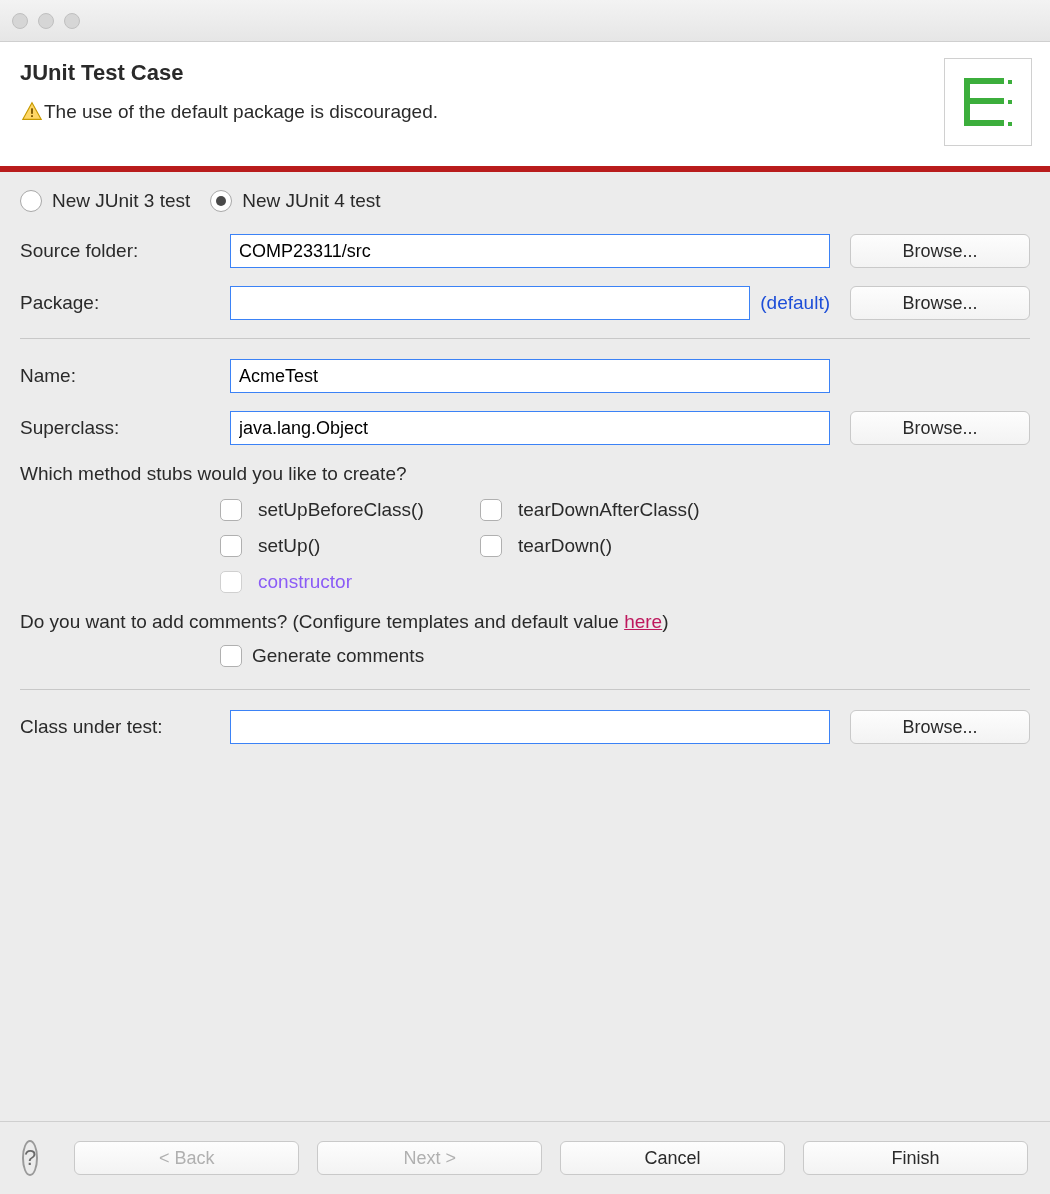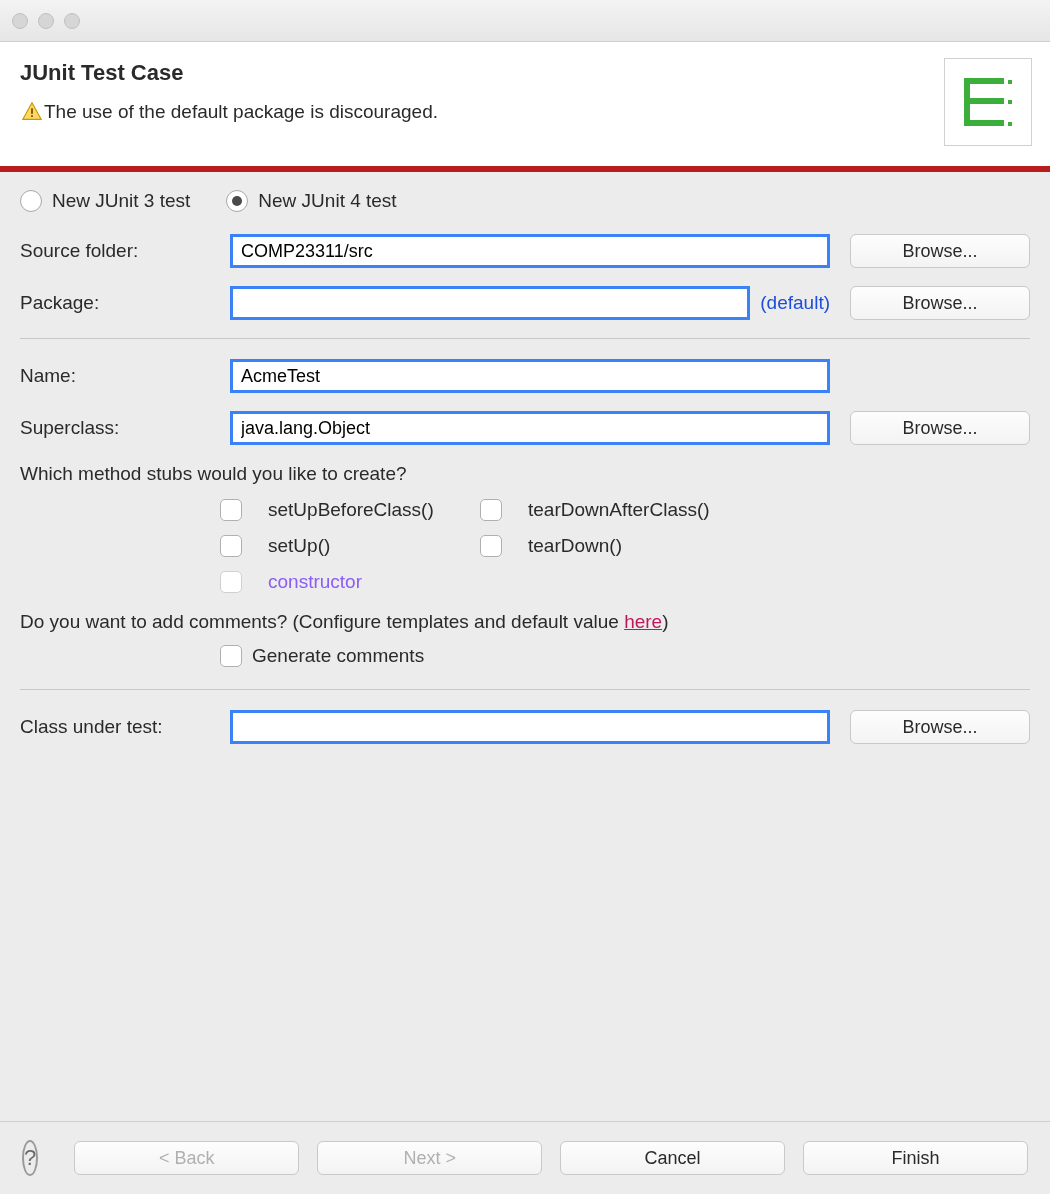--- a/index.html
+++ b/index.html
@@ -50,47 +50,47 @@
 }
 .content {
   padding: 18px 20px 10px 20px;
 }
 .row { display: flex; align-items: center; margin-bottom: 18px; gap: 20px; }
 .label-col { width: 190px; font-size: 19px; }
 .input-col { flex: 1; }
 .btn-col { width: 180px; }
 input[type=text] {
   width: 100%; height: 34px;
-  border: 3px solid #3b82f6; background: #fff;
+  border: 1px solid #3b82f6; background: #fff;
   padding: 0 8px; font-size: 18px;
   border-radius: 0;
 }
 button.browse, button.footer-btn {
   width: 100%; height: 34px;
   background: linear-gradient(#fdfdfd, #f3f3f3);
   border: 1px solid #c9c9c9; border-radius: 6px;
   font-size: 18px; color: #2a2a2a;
   cursor: pointer;
 }
-.radio-row { display: flex; gap: 36px; margin-bottom: 22px; align-items: flex-start; }
+.radio-row { display: flex; gap: 20px; margin-bottom: 22px; align-items: flex-start; }
 .radio-item { display: flex; align-items: center; gap: 10px; font-size: 19px; }
 .radio {
   width: 22px; height: 22px; border-radius: 50%;
   border: 1px solid #a8a8a8; background: #fff;
   display: inline-flex; align-items: center; justify-content: center;
 }
 .radio.checked::after {
   content: ""; width: 10px; height: 10px; border-radius: 50%;
   background: #4a4a4a;
 }
 .default-label { margin-left: 10px; font-size: 19px; color: #1d4ed8; }
 .divider { height: 1px; background: #c8c8c8; margin: 12px 0 20px 0; }
 .stubs-label { font-size: 19px; margin-bottom: 14px; }
 .check-grid { margin-left: 200px; display: grid; grid-template-columns: 260px 280px; row-gap: 14px; }
-.check-item { display: flex; align-items: center; gap: 26px; font-size: 19px; }
+.check-item { display: flex; align-items: center; gap: 16px; font-size: 19px; }
 .check-item.disabled { color: #8b5cf6; }
 .checkbox {
   width: 22px; height: 22px; border-radius: 5px;
   border: 1px solid #b0b0b0; background: #fff;
 }
 .check-item.disabled .checkbox { border-color: #d0d0d0; }
 .comments-row { margin-top: 18px; font-size: 19px; }
 .link { color: #be185d; text-decoration: underline; cursor: pointer; }
 .gen-row { margin-left: 200px; margin-top: 12px; display: flex; align-items: center; gap: 10px; font-size: 19px; }
 .footer {

